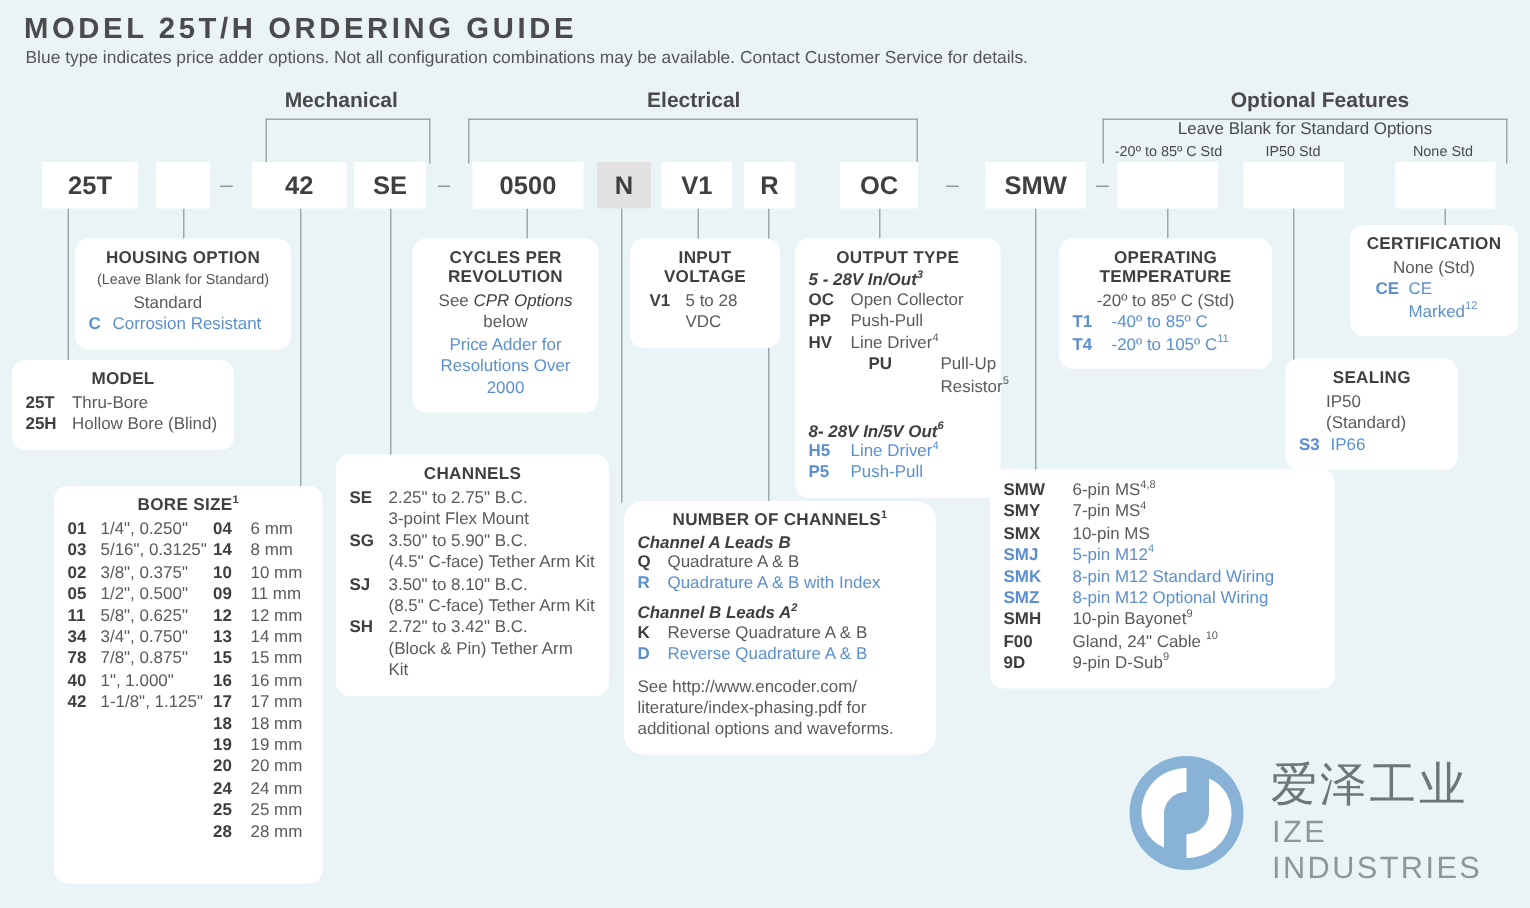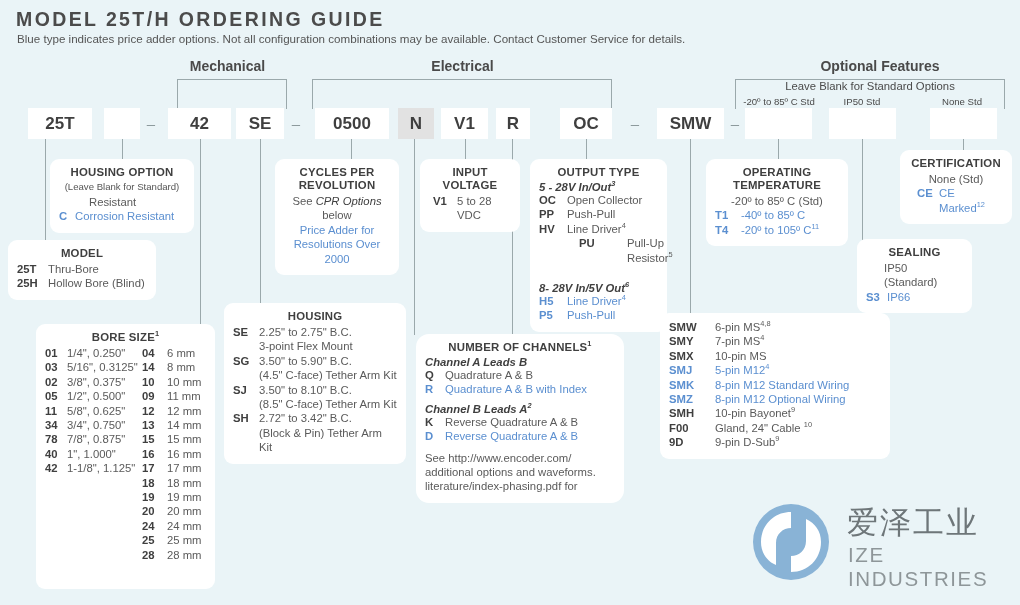--- a/index.html
+++ b/index.html
@@ -172,21 +172,21 @@
   <div class="dash" style="left:726px;">–</div>
   <div class="pn" style="left:745px; width:67px;"></div>
   <div class="pn" style="left:829px; width:67px;"></div>
   <div class="pn" style="left:930px; width:67px;"></div>
 
   <div class="card" style="left:50px; top:159px; width:144px;">
     <h4>HOUSING OPTION</h4>
     <div class="sub">(Leave Blank for Standard)</div>
     <div class="row" style="padding-left:14px;">
       <span class="code" style="width:16px;"></span>
-      <span class="desc">Resistant</span>
+      <span class="desc">Standard</span>
     </div>
     <div class="row blue">
       <span class="code" style="width:16px;">C</span>
       <span class="desc">Corrosion Resistant</span>
     </div>
   </div>
 
   <div class="card" style="left:8px; top:240px; width:148px;">
     <h4>MODEL</h4>
     <div class="row">
@@ -311,21 +311,21 @@
     <h4>CYCLES PER</h4>
     <h4 style="margin-top:-2px;">REVOLUTION</h4>
     <div class="cont center" style="margin-top:2px;">
       <span>See </span><span class="ital" style="font-weight:normal;">CPR Options</span><span> below</span>
     </div>
     <div class="cont center blue">Price Adder for</div>
     <div class="cont center blue">Resolutions Over 2000</div>
   </div>
 
   <div class="card" style="left:224px; top:303px; width:182px;">
-    <h4>HOUSING</h4>
+    <h4>CHANNELS</h4>
     <div class="row">
         <span class="code" style="width:26px;">SE</span>
         <span class="desc">2.25" to 2.75" B.C.</span>
       </div>
     <div class="cont" style="padding-left:26px;">3-point Flex Mount</div>
     <div class="row">
         <span class="code" style="width:26px;">SG</span>
         <span class="desc">3.50" to 5.90" B.C.</span>
       </div>
     <div class="cont" style="padding-left:26px;">(4.5" C-face) Tether Arm Kit</div>
@@ -404,22 +404,22 @@
     </div>
     <div class="row">
         <span class="code" style="width:20px;">K</span>
         <span class="desc">Reverse Quadrature A &amp; B</span>
       </div>
     <div class="row blue">
         <span class="code" style="width:20px;">D</span>
         <span class="desc">Reverse Quadrature A &amp; B</span>
       </div>
     <div class="cont" style="margin-top:7px;">See http://www.encoder.com/</div>
+    <div class="cont">literature/index-phasing.pdf for</div>
     <div class="cont">additional options and waveforms.</div>
-    <div class="cont">literature/index-phasing.pdf for</div>
   </div>
 
   <div class="card" style="left:706px; top:159px; width:142px;">
     <h4>OPERATING</h4>
     <h4 style="margin-top:-2px;">TEMPERATURE</h4>
     <div class="cont center" style="margin-top:2px;">-20º to 85º C (Std)</div>
     <div class="row blue">
         <span class="code" style="width:26px;">T1</span>
         <span class="desc"><span>-40º to 85º C</span><sup></sup></span>
       </div>

